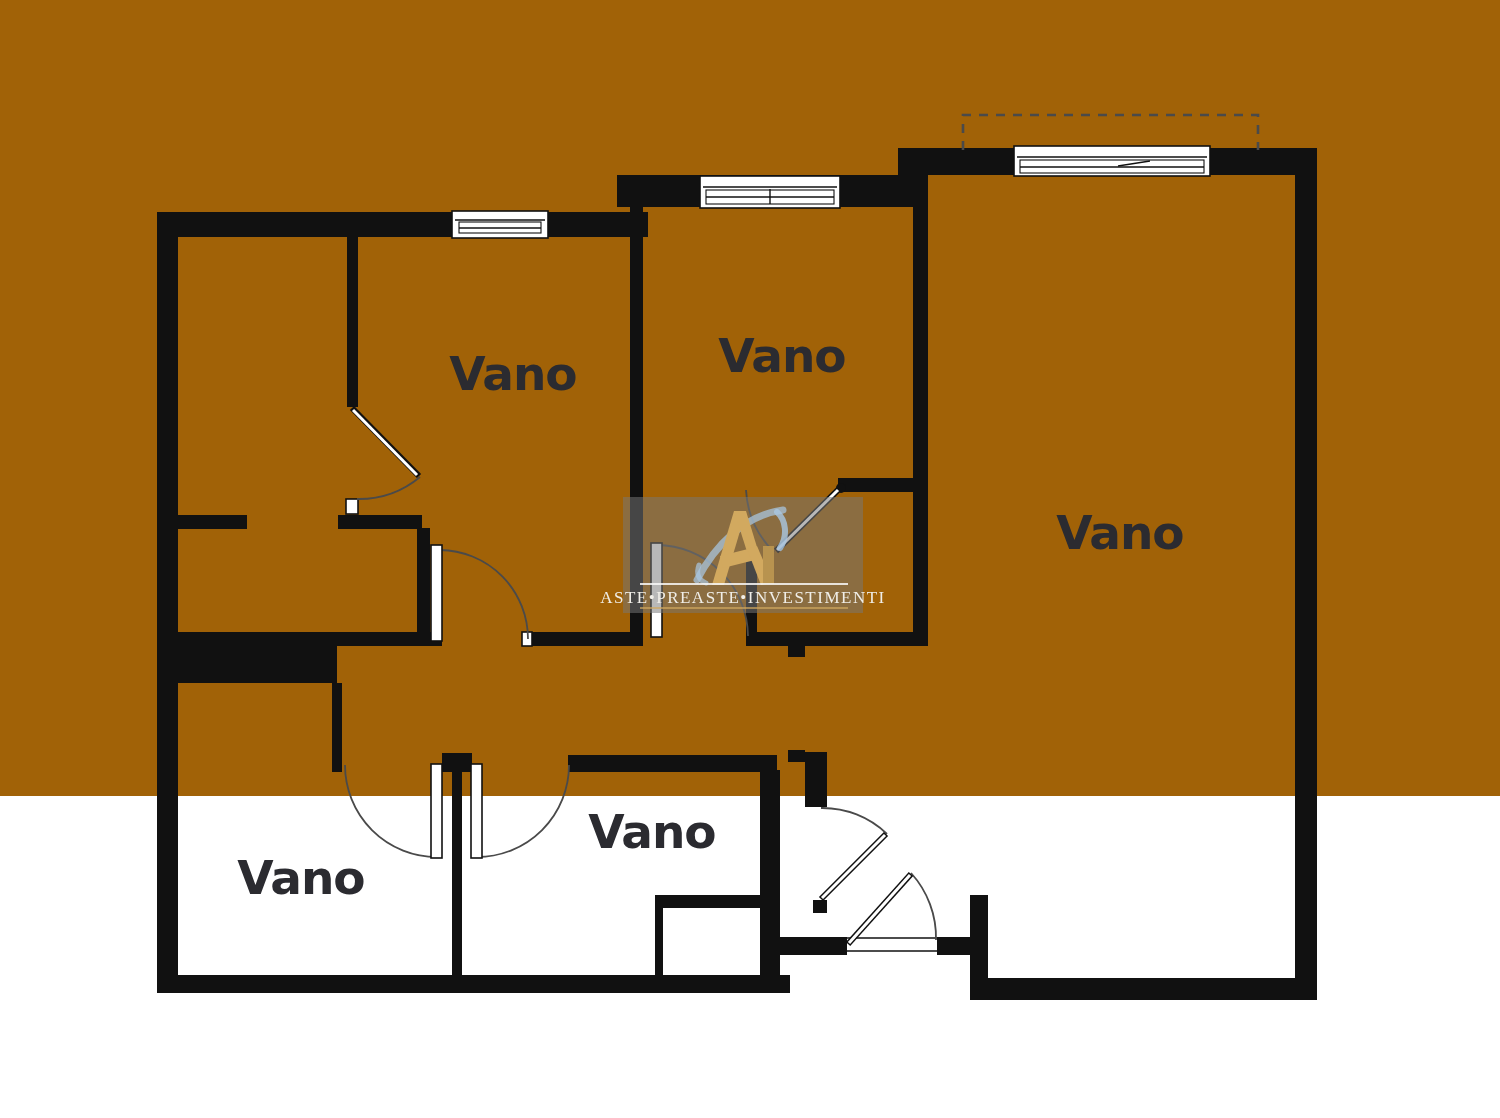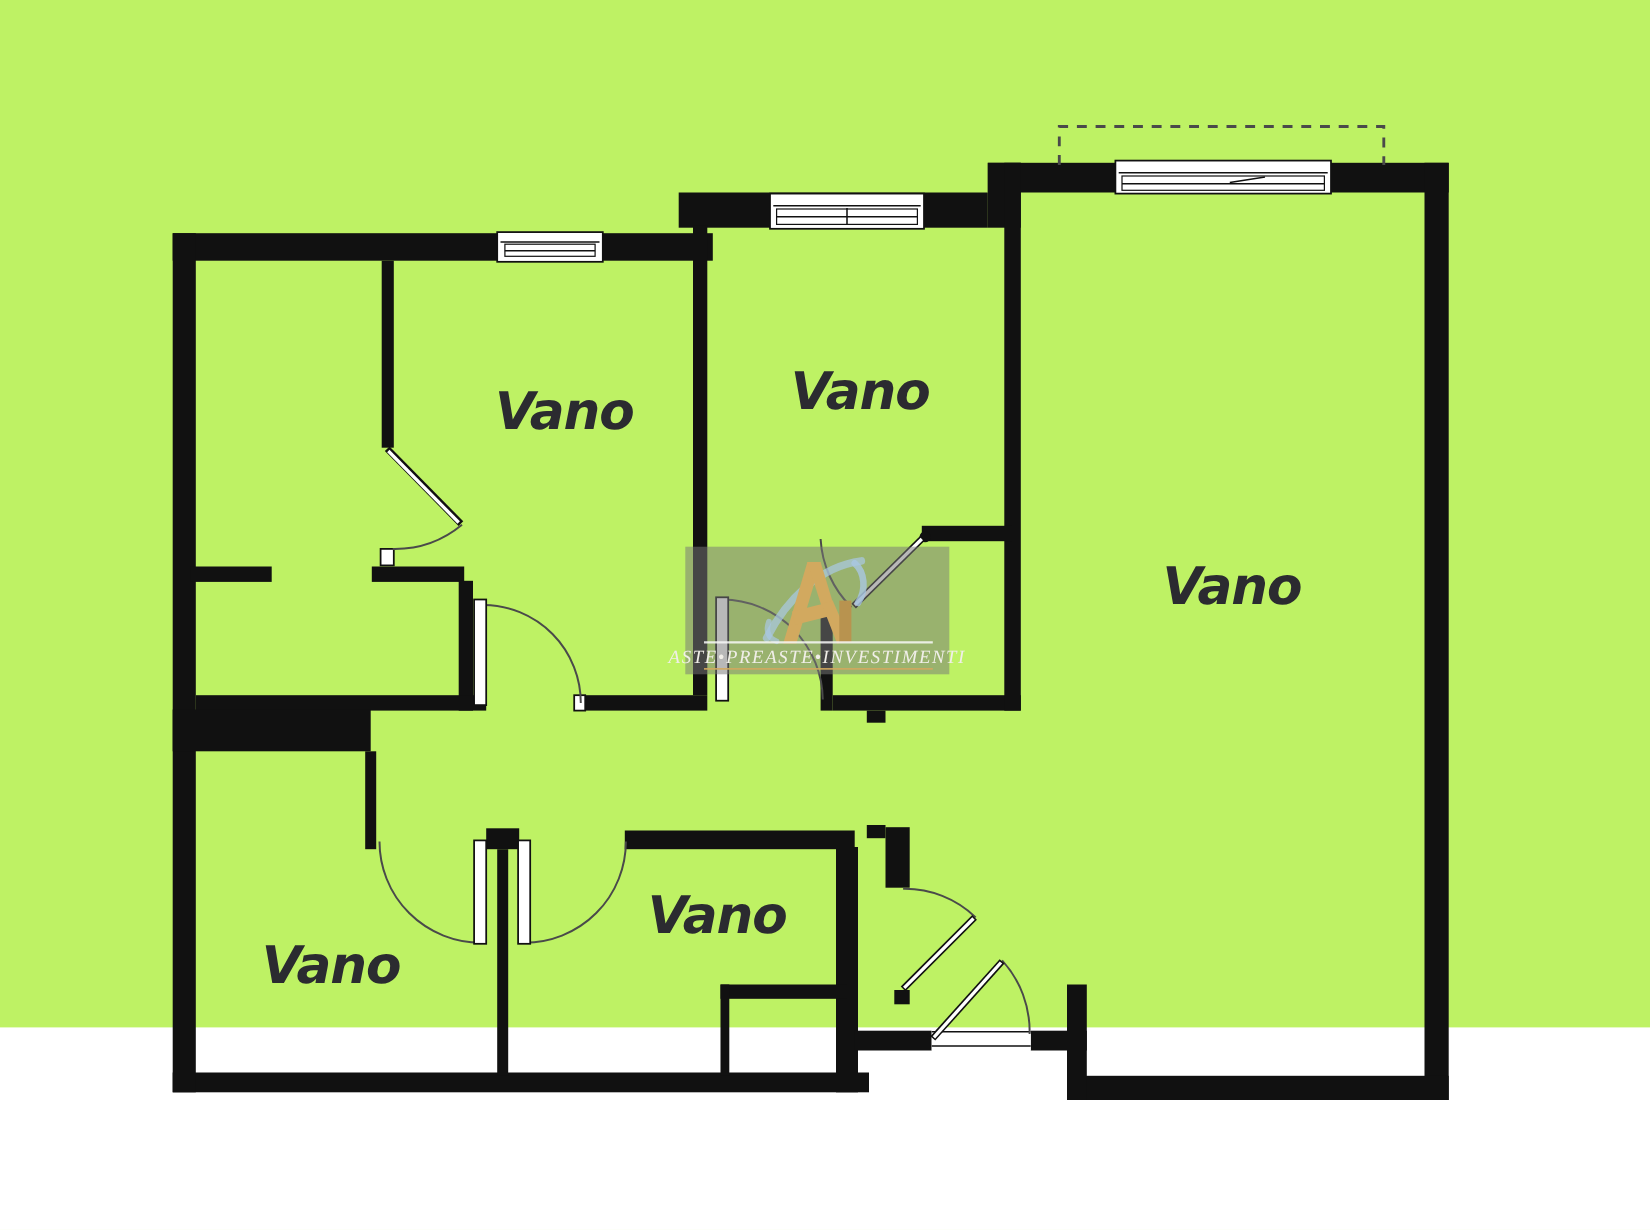--- a/index.html
+++ b/index.html
@@ -1,16 +1,16 @@
 <!DOCTYPE html>
 <html style="--wall: #111111; --room-label: #2b2b30; --door-arc: #4a4a4a; --dashed-outline: #4a4a4a; --watermark-overlay: rgba(118,118,118,0.52); --watermark-text: #f0eee8; --watermark-rule: rgba(248,248,248,0.85); --gold: #d2a95f; --gold-dark: #b8934f; --blue-swirl: #a9c7e2;"><head>
 <meta charset="utf-8">
 <style>
   html,body{margin:0;padding:0;background:#ffffff;width:1500px;height:1118px;overflow:hidden;}
-  #plan-wrap{position:relative;width:1500px;height:934px;background:#bef264;font-style:italic;}
+  #plan-wrap{position:relative;width:1500px;height:796px;background:#a16207;}
   svg{display:block;}
   .w{fill:var(--wall,#111);}
   .wh{fill:#ffffff;stroke:var(--wall,#111);stroke-width:1.6;}
   .whthin{fill:#ffffff;stroke:var(--wall,#111);stroke-width:1.1;}
   .innerline{stroke:var(--wall,#111);stroke-width:1.4;fill:none;}
   .arc{fill:none;stroke:var(--door-arc,#4a4a4a);stroke-width:1.8;}
   .leaf-outer{stroke:var(--wall,#111);stroke-width:6;fill:none;stroke-linecap:butt;}
   .leaf-inner{stroke:#ffffff;stroke-width:3;fill:none;stroke-linecap:butt;}
   .dashed{fill:none;stroke:var(--dashed-outline,#4a4a4a);stroke-width:2.6;stroke-dasharray:9 8;}
   .room-label{font-family:"DejaVu Sans","Liberation Sans",sans-serif;font-weight:bold;font-size:47px;letter-spacing:-1px;fill:var(--room-label,#2b2b30);text-anchor:middle;}

